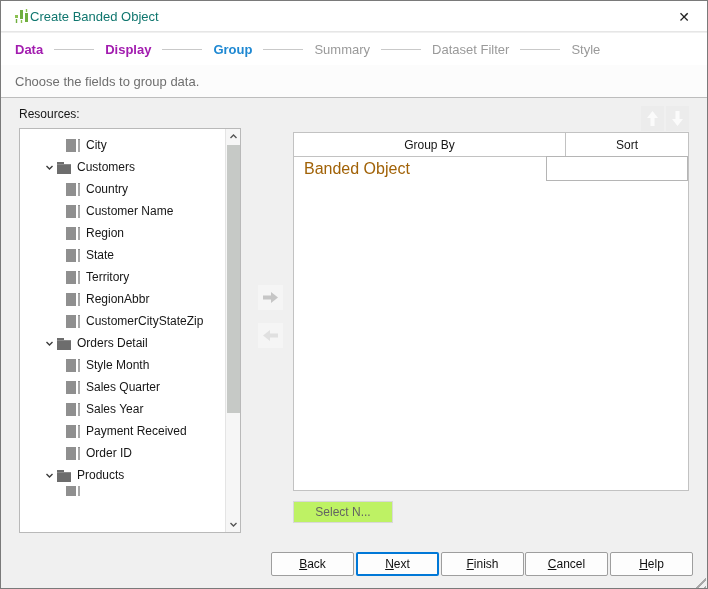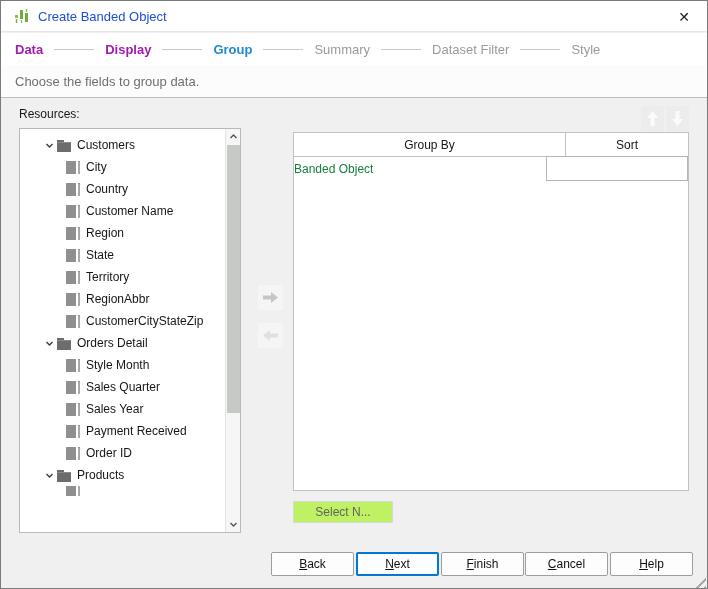--- a/index.html
+++ b/index.html
@@ -2,21 +2,21 @@
 <html><head>
 <meta charset="utf-8">
 <style>
   html,body{margin:0;padding:0;background:#cfcfcf;}
   *{box-sizing:border-box;font-family:"Liberation Sans","DejaVu Sans",sans-serif;}
   .dialog{position:relative;width:708px;height:589px;background:#f0f0f0;border:1px solid #7a7a7a;overflow:hidden;}
 
   
   .titlebar{position:absolute;left:0;top:0;width:100%;height:31px;background:#ffffff;border-bottom:1px solid #e6e6e6;display:flex;align-items:center;}
   .app-icon{margin-left:13px;width:16px;height:16px;flex:0 0 16px;}
-  .title-text{margin-left:8px;font-size:13px;color:#1d4ed8;}
+  .title-text{margin-left:0;font-size:13px;color:#0f766e;}
   .close-btn{position:absolute;right:10px;top:4px;width:26px;height:24px;display:flex;align-items:center;justify-content:center;font-size:14px;color:#222;cursor:pointer;}
 
   
   .steps{position:absolute;left:0;top:32px;width:100%;height:32px;background:#ffffff;display:flex;align-items:center;padding-left:14px;}
   .step{font-size:13px;white-space:nowrap;}
   .step.done{color:#a21caf;font-weight:bold;}
   .step.active{color:#1e88d2;font-weight:bold;}
   .step.todo{color:#9a9a9a;}
   .connector{width:40px;height:1px;background:#c9c9c9;margin:0 11px;flex:0 0 auto;}
 
@@ -62,21 +62,21 @@
   .move-up{left:640px;top:7px;}
   .move-down{left:665px;top:7px;}
 
   
   .group-panel{position:absolute;left:292px;top:33px;width:396px;height:359px;background:#ffffff;border:1px solid #c2c2c2;}
   .gt-header{display:flex;height:24px;border-bottom:1px solid #c2c2c2;}
   .gt-h-cell{display:flex;align-items:center;justify-content:center;font-size:12px;color:#161616;}
   .gt-h-groupby{width:272px;border-right:1px solid #c2c2c2;}
   .gt-h-sort{flex:1;}
   .gt-row{display:flex;height:24px;}
-  .gt-cell-groupby{width:252px;display:flex;align-items:center;font-size:12px;color:#15803d;}
+  .gt-cell-groupby{width:252px;display:flex;align-items:center;padding-left:10px;font-size:16px;color:#a16207;}
   .gt-cell-sort{flex:1;border:1px solid #b5b5b5;margin-top:-1px;}
 
   
   .select-n-btn{position:absolute;left:292px;top:402px;width:100px;height:22px;background:#bef264;border:1px solid #d8d8d8;display:flex;align-items:center;justify-content:center;font-size:12px;color:#636363;cursor:pointer;}
 
   
   .btm-btn{position:absolute;top:453px;width:83px;height:24px;background:#fdfdfd;border:1px solid #9e9e9e;border-radius:2px;display:flex;align-items:center;justify-content:center;font-size:12px;color:#111;cursor:pointer;}
   .btm-btn u{text-decoration:underline;}
   .btn-back{left:270px;}
   .btn-next{left:355px;border:2px solid #0078d7;}
@@ -123,33 +123,33 @@
     <span class="subtitle-text">Choose the fields to group data.</span>
   </div>
 
   <div class="content">
     <span class="resources-label">Resources:</span>
 
     <div class="tree-panel">
       <div class="tree-list">
 
 
+        <div class="titem lvl2">
+          <span class="field-icon"></span>
+          <span>City</span>
+        </div>
+
         <div class="titem lvl1">
           <span class="expander">
               <svg width="9" height="9" viewBox="0 0 9 9">
                 <path d="M1.5 3 L4.5 6 L7.5 3" fill="none" stroke="#3c3c3c" stroke-width="1.4"></path>
               </svg>
             </span>
           <span class="folder-icon"></span>
           <span>Customers</span>
-        </div>
-
-        <div class="titem lvl2">
-          <span class="field-icon"></span>
-          <span>City</span>
         </div>
         <div class="titem lvl2">
           <span class="field-icon"></span>
           <span>Country</span>
         </div>
         <div class="titem lvl2">
           <span class="field-icon"></span>
           <span>Customer Name</span>
         </div>
         <div class="titem lvl2">

